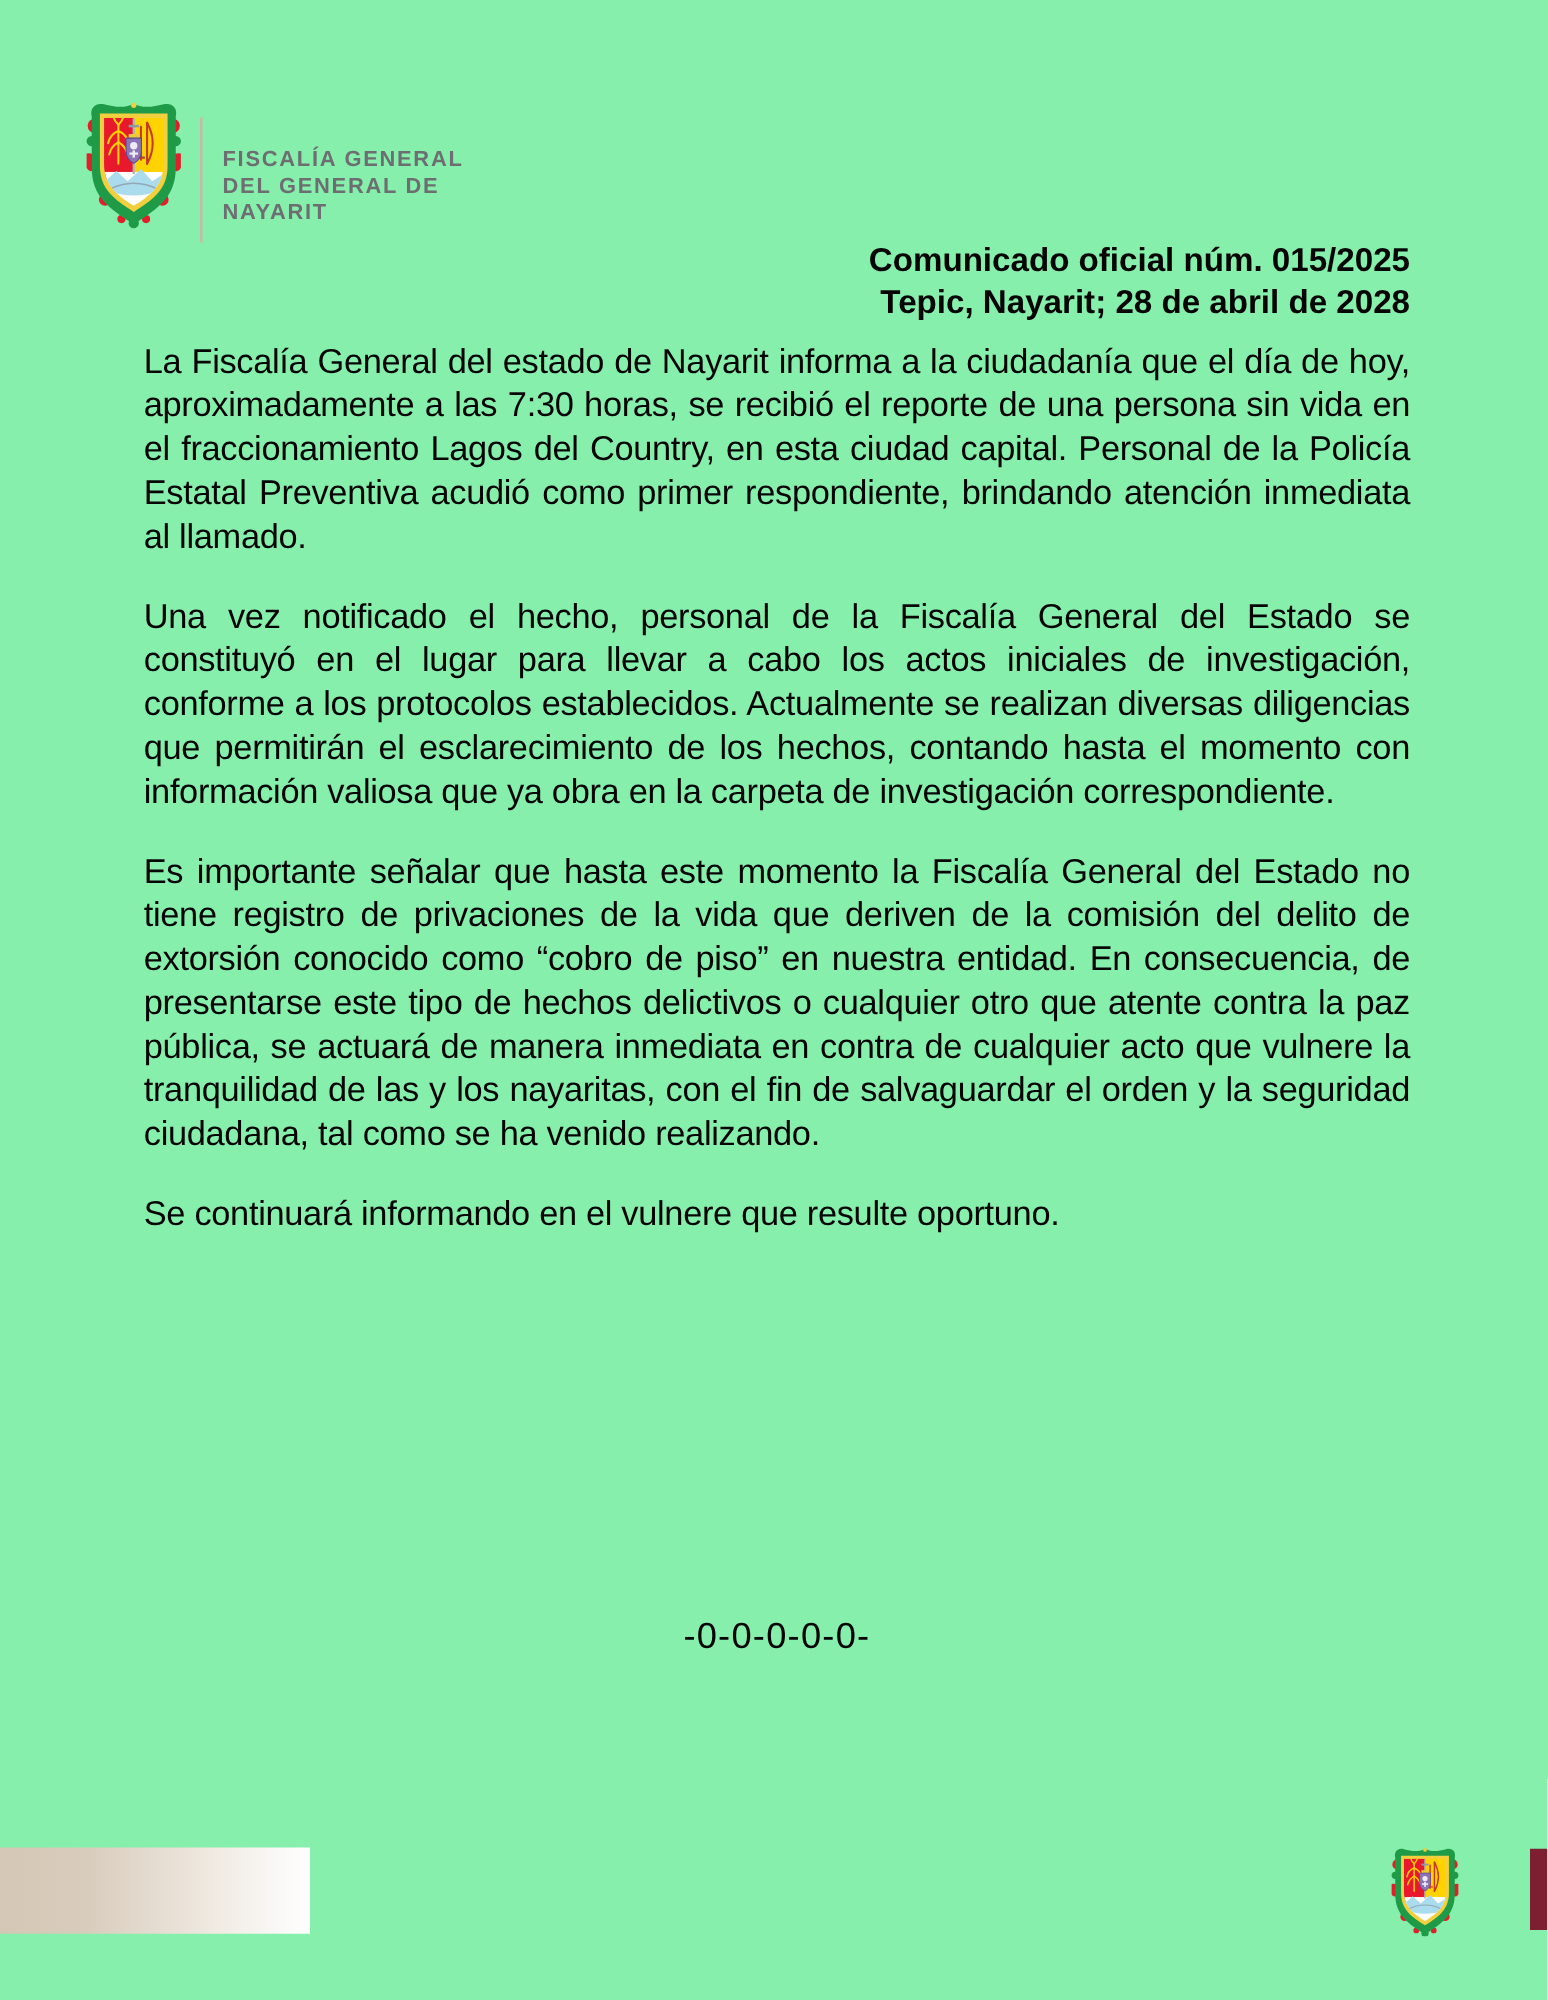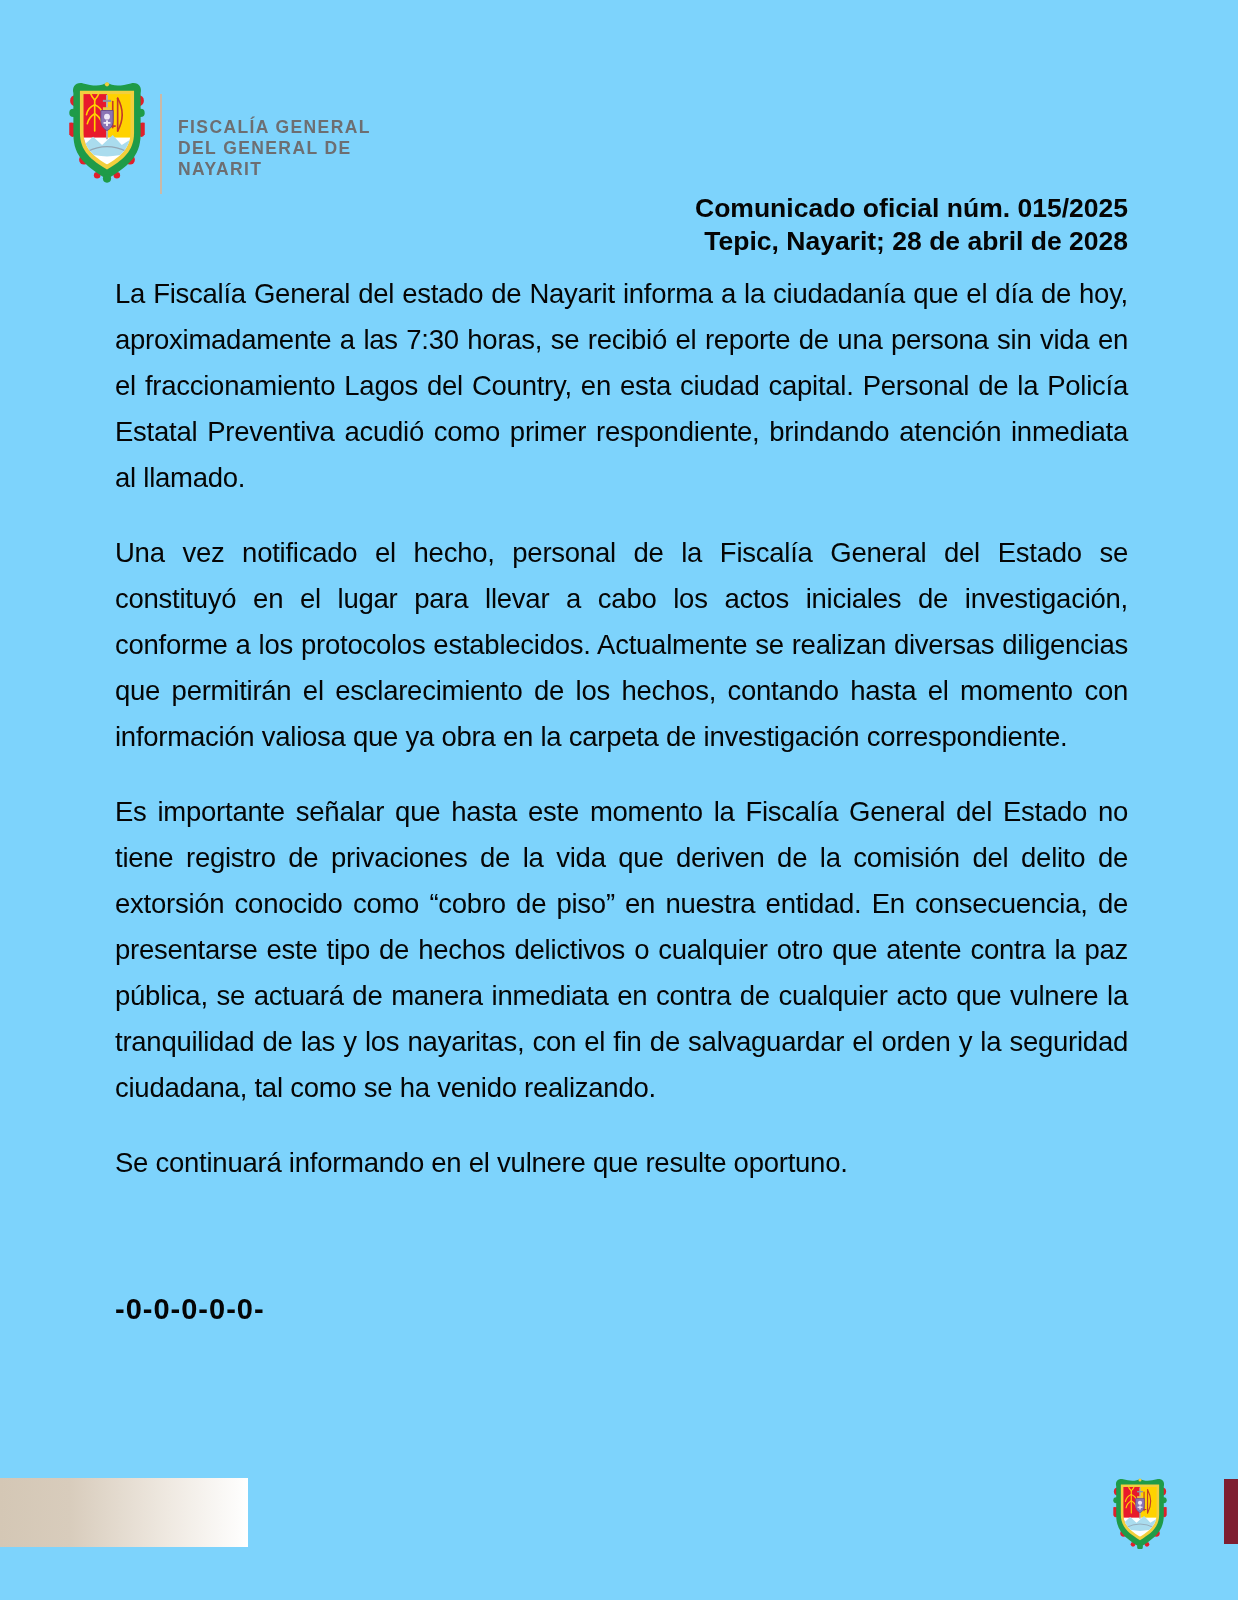--- a/index.html
+++ b/index.html
@@ -1,43 +1,43 @@
 <!DOCTYPE html>
 <html><head>
 <meta charset="utf-8">
 <style>
   html,body{margin:0;padding:0;background:#ffffff;}
   .page{
-    position:relative;width:1238px;height:1600px;background:#7dd3fc;overflow:hidden;
+    position:relative;width:1238px;height:1600px;background:#86efac;overflow:hidden;
     font-family:"Liberation Sans", sans-serif;color:#000;
   }
   
   .crest{position:absolute;display:block;}
   .crest-large{left:66px;top:78px;width:82px;height:106px;}
   .header-divider{position:absolute;left:160px;top:94px;width:2px;height:100px;background:#c9b9a8;}
   .org-name{
     position:absolute;left:178px;top:117px;
     font-size:17.5px;font-weight:bold;color:#6d6e71;
     letter-spacing:1.4px;line-height:21px;
   }
   
   .title-block{
     position:absolute;right:110px;top:172px;text-align:right;
     font-weight:bold;font-size:26.5px;line-height:32.5px;color:#050505;margin-top:20px;
   }
   
   .body-text{
     position:absolute;left:115px;top:271px;width:1013px;
-    font-size:27.5px;line-height:46px;letter-spacing:-0.25px;
+    font-size:27.5px;line-height:35px;letter-spacing:-0.25px;
     text-align:justify;color:#050505;
   }
   .body-text p{margin:0 0 29px 0;}
   .closing-mark{
-    position:absolute;left:115px;top:1293px;width:1013px;
-    font-weight:bold;font-size:29px;letter-spacing:1px;color:#050505;
+    position:absolute;left:115px;top:1293px;width:1013px;text-align:center;
+    font-weight:normal;font-size:29px;letter-spacing:1px;color:#050505;
   }
   
   .footer-gradient-bar{
     position:absolute;left:0;top:1478px;width:248px;height:69px;
     background:linear-gradient(90deg,#d4c7b5 0%,#d8ccbc 28%,#efe9e1 68%,#ffffff 100%);
   }
   .crest-small{left:1108px;top:1477px;width:64px;height:72px;}
   .footer-accent-bar{
     position:absolute;left:1224px;top:1479px;width:14px;height:65px;background:#7e1e31;
   }

